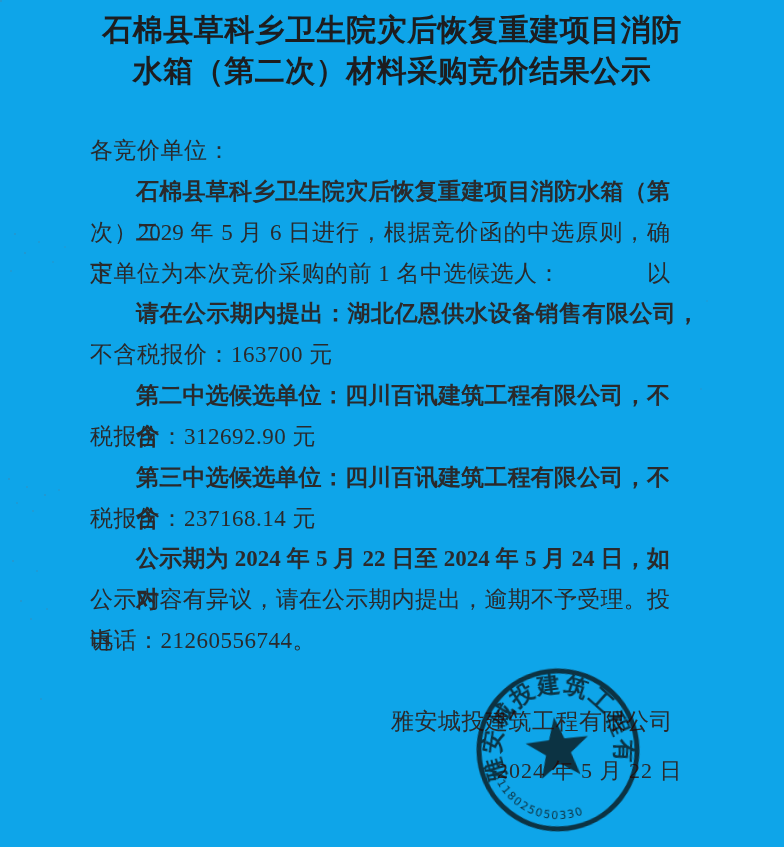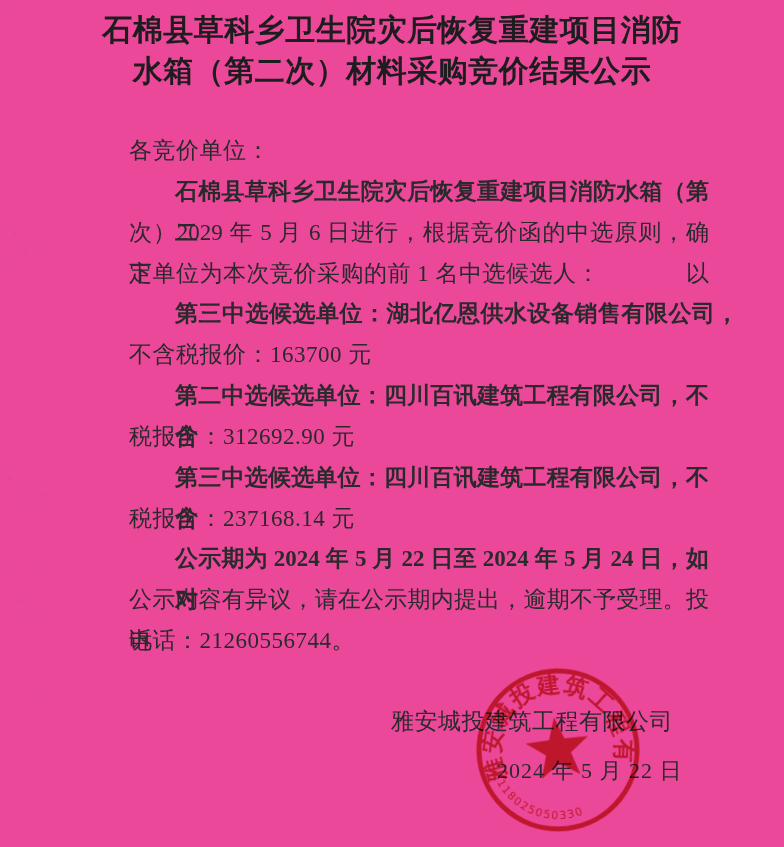--- a/index.html
+++ b/index.html
@@ -4,21 +4,21 @@
 <style>
   html,body{margin:0;padding:0;}
   body{
     width:784px;height:847px;
     background:#ffffff;
     font-family:"Liberation Serif","DejaVu Serif",serif;
     overflow:hidden;
   }
   .page{
     position:relative;width:784px;height:847px;
-    background:#ec4899;overflow:hidden;
+    background:#0ea5e9;overflow:hidden;
   }
   
   .speckles{position:absolute;left:0;top:0;width:2px;height:2px;border-radius:50%;
     background:rgba(110,110,125,.28);
     box-shadow:
       14px 233px 0 rgba(110,110,125,.30), 38px 241px 0 rgba(110,110,125,.22),
       24px 252px 0 rgba(110,110,125,.30), 52px 261px 0 rgba(110,110,125,.20),
       10px 270px 0 rgba(110,110,125,.25), 64px 246px 0 rgba(110,110,125,.18),
       8px 478px 0 rgba(110,110,125,.30), 26px 486px 0 rgba(110,110,125,.25),
       44px 494px 0 rgba(110,110,125,.30), 16px 502px 0 rgba(110,110,125,.22),
@@ -32,21 +32,21 @@
   .title{
     position:absolute;left:0;top:9px;width:784px;
     text-align:center;
     font-family:"Liberation Sans","DejaVu Sans",sans-serif;
     font-weight:bold;
     font-size:30px;line-height:41px;letter-spacing:.5px;
     color:#1d1d1f;
   }
   .doc-body{
     position:absolute;left:90px;top:131px;width:580px;
-    font-size:23px;color:#2a2a2c;letter-spacing:.5px;margin-left:39px;
+    font-size:23px;color:#2a2a2c;letter-spacing:.5px;
   }
   .line{height:40.85px;line-height:40.85px;white-space:nowrap;}
   .line.justify{
     white-space:normal;
     text-align:justify;
     text-align-last:justify;
     text-justify:inter-character;
     letter-spacing:0;
   }
   .line.indent{padding-left:46px;font-weight:bold;}
@@ -79,21 +79,21 @@
   <div class="title">
     <div>石棉县草科乡卫生院灾后恢复重建项目消防</div>
     <div>水箱（第二次）材料采购竞价结果公示</div>
   </div>
 
   <div class="doc-body">
       <div class="line">各竞价单位：</div>
       <div class="line indent justify">石棉县草科乡卫生院灾后恢复重建项目消防水箱（第二</div>
       <div class="line justify">次）2029 年 5 月 6 日进行，根据竞价函的中选原则，确定以</div>
       <div class="line">下单位为本次竞价采购的前 1 名中选候选人：</div>
-      <div class="line indent">第三中选候选单位：湖北亿恩供水设备销售有限公司，</div>
+      <div class="line indent">请在公示期内提出：湖北亿恩供水设备销售有限公司，</div>
       <div class="line">不含税报价：163700 元</div>
       <div class="line indent justify">第二中选候选单位：四川百讯建筑工程有限公司，不含</div>
       <div class="line">税报价：312692.90 元</div>
       <div class="line indent justify">第三中选候选单位：四川百讯建筑工程有限公司，不含</div>
       <div class="line">税报价：237168.14 元</div>
       <div class="line indent justify">公示期为 2024 年 5 月 22 日至 2024 年 5 月 24 日，如对</div>
       <div class="line justify">公示内容有异议，请在公示期内提出，逾期不予受理。投诉</div>
       <div class="line">电话：21260556744。</div>
     </div>
 

